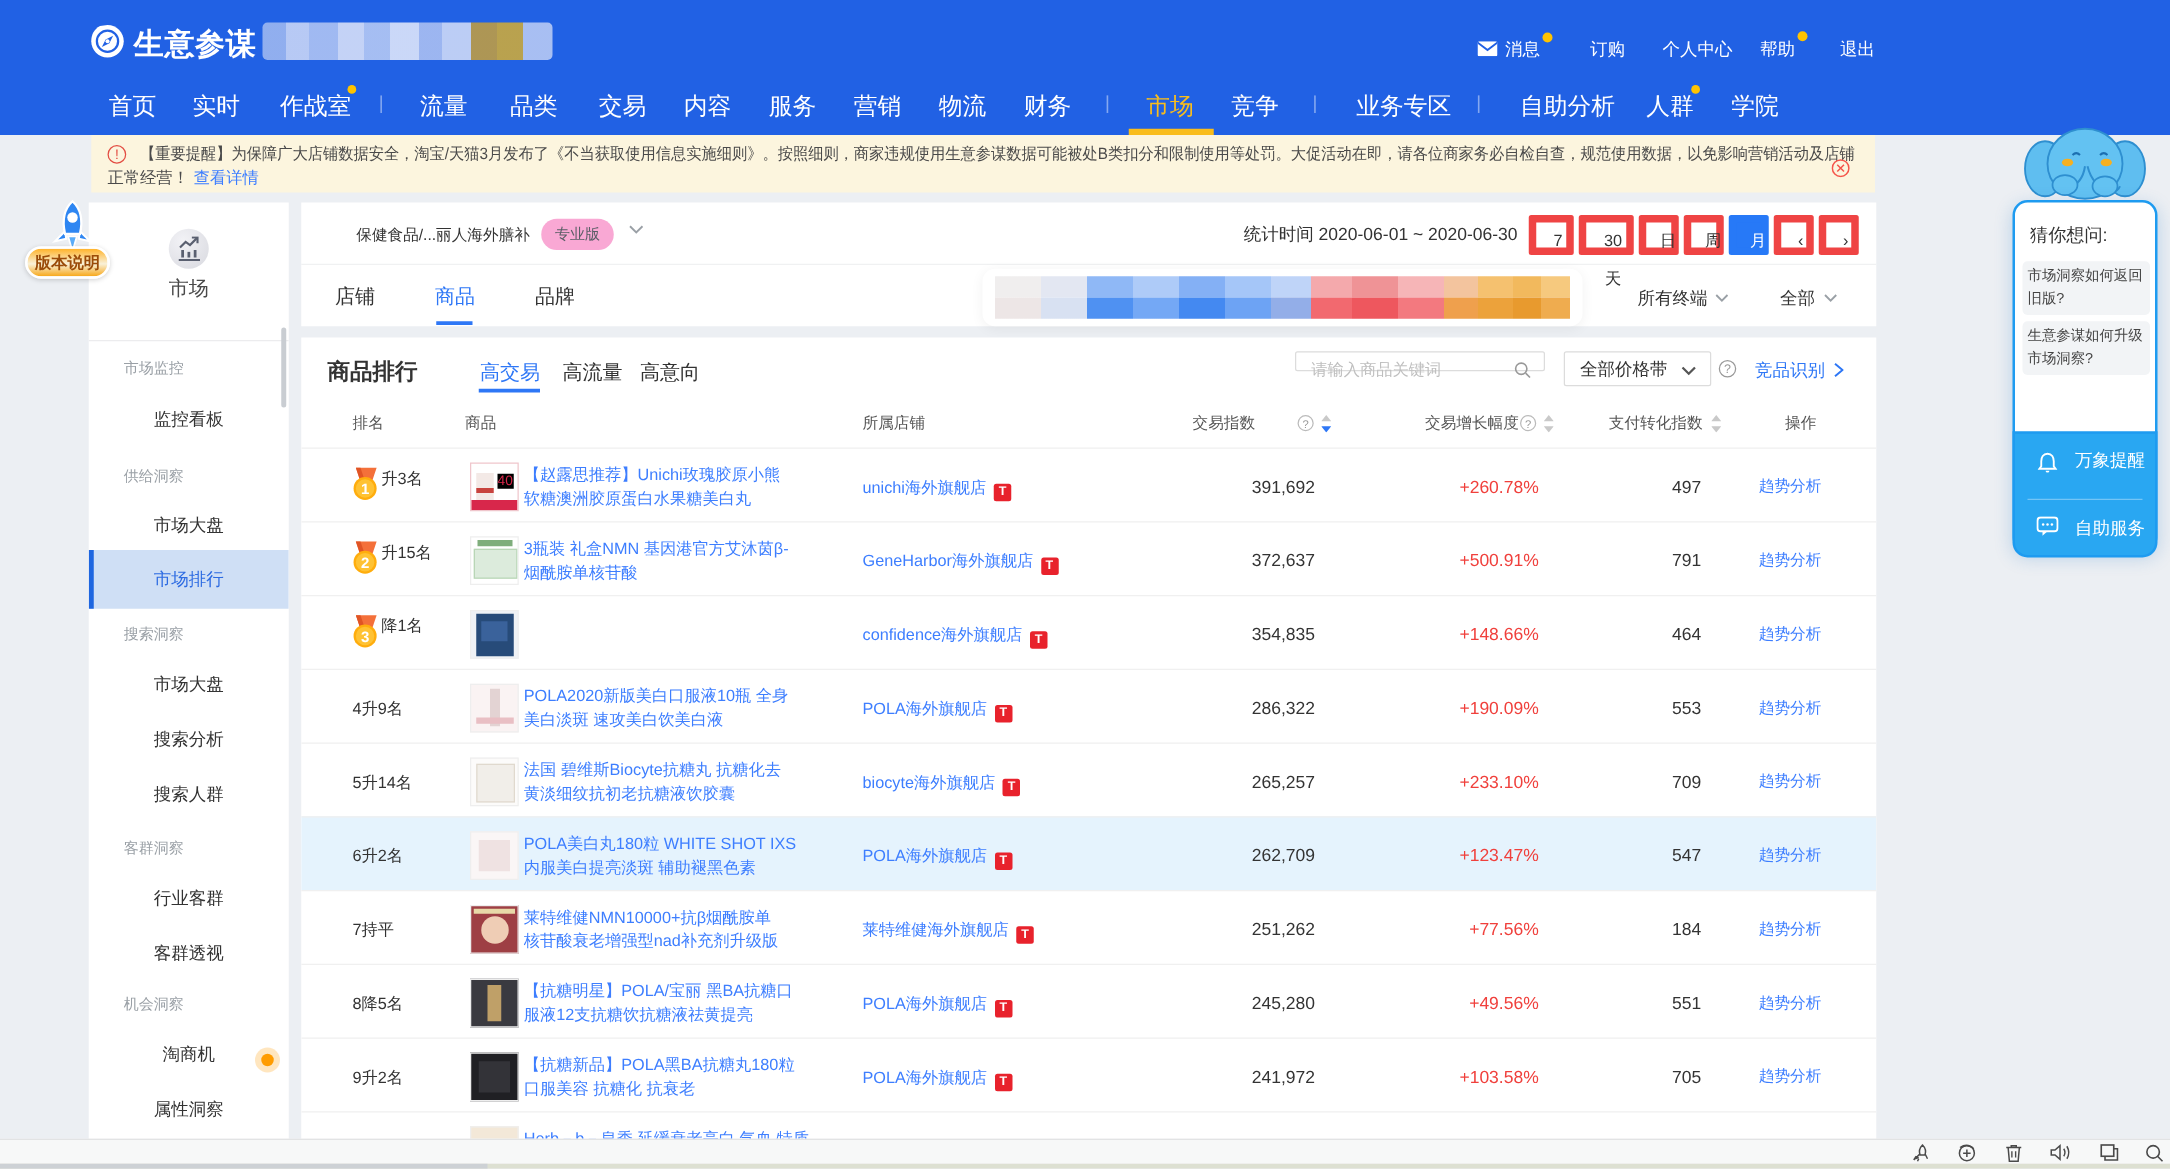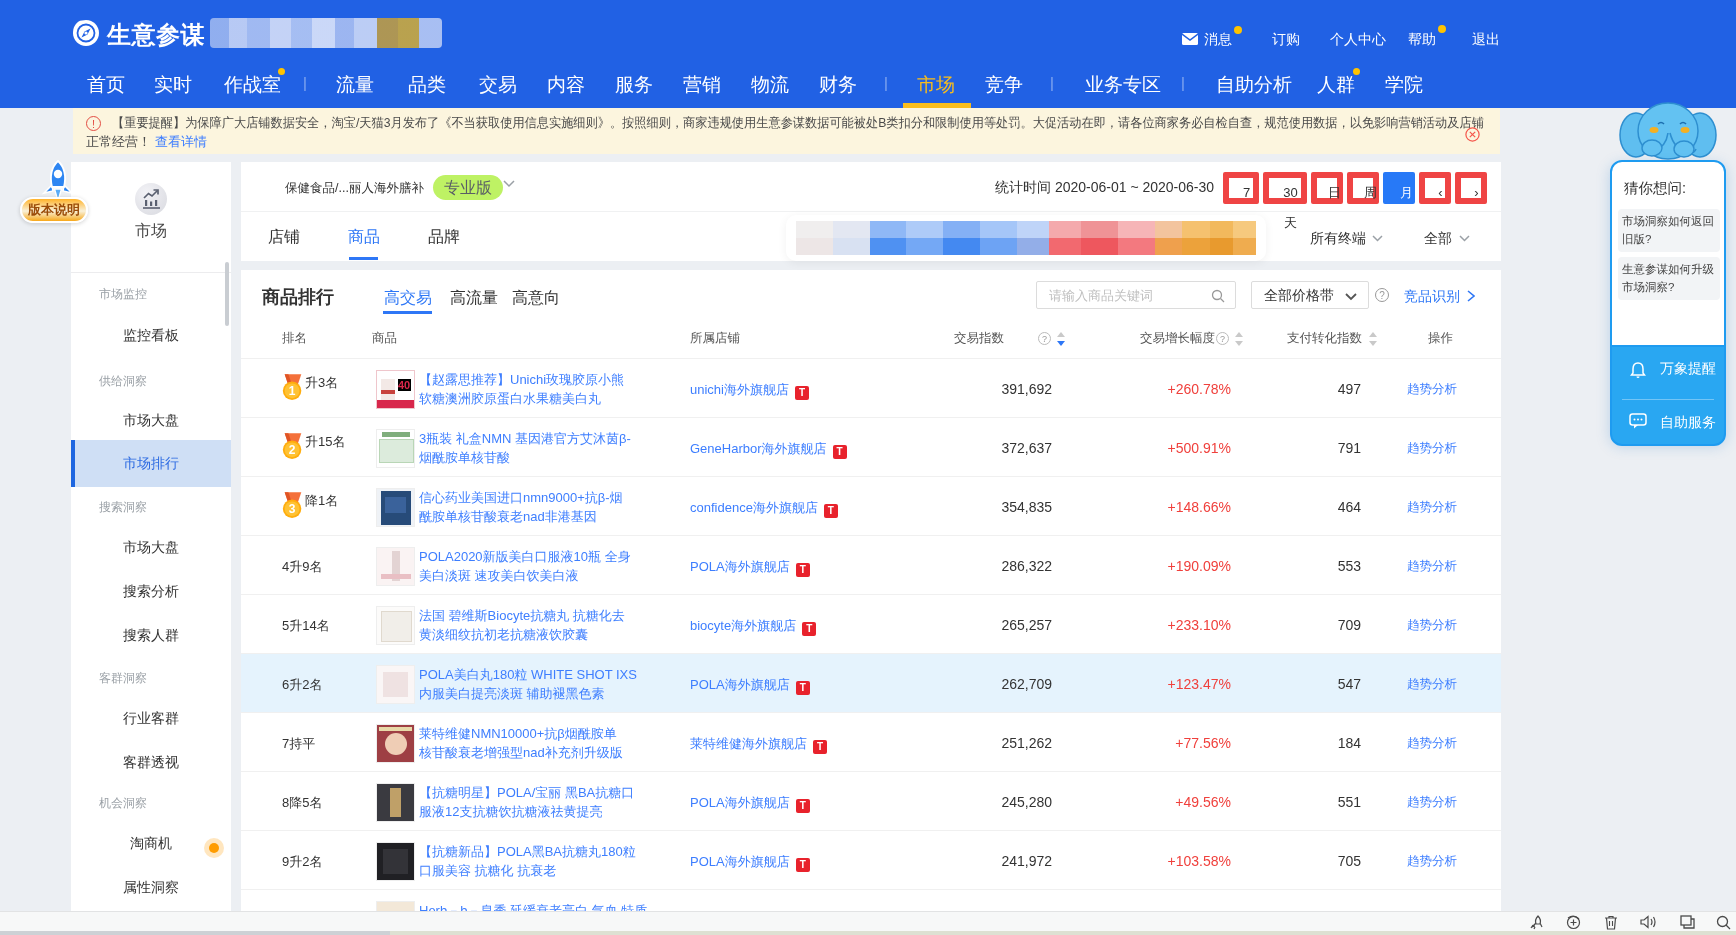--- a/index.html
+++ b/index.html
@@ -35,41 +35,41 @@
 .sec{position:absolute;left:28px;font-size:12px;color:#9aa0a6;}
 .mi{position:absolute;left:0;width:160px;text-align:center;font-size:14px;color:#333;}
 #mi-act{position:absolute;left:0;top:278px;width:160px;height:47px;background:#CFDFF5;}
 #mi-act b{position:absolute;left:0;top:0;width:4px;height:47px;background:#1E66E0;}
 #mi-act span{display:block;text-align:center;line-height:47px;font-size:14px;color:#2D6BE2;font-weight:normal;}
 #sb-scroll{position:absolute;left:154px;top:100px;width:4px;height:64px;border-radius:2px;background:#C9CDD2;}
 #dot-tsj{position:absolute;left:138px;top:681px;width:10px;height:10px;border-radius:50%;background:#FF9C00;box-shadow:0 0 0 5px rgba(255,156,0,.25);}
 
 #card1{position:absolute;left:241px;top:162px;width:1260px;height:99px;background:#fff;}
 #crumb{position:absolute;left:44px;top:18px;font-size:12.5px;color:#333;}
-#pro-pill{position:absolute;left:192px;top:13px;height:25px;padding:0 11px;background:#bef264;border-radius:13px;font-size:16px;color:#5a5e66;line-height:25px;}
+#pro-pill{position:absolute;left:192px;top:13px;height:25px;padding:0 11px;background:#f9a8d4;border-radius:13px;font-size:12px;color:#5a5e66;line-height:25px;}
 #crumb-car{position:absolute;left:262px;top:18px;}
 #stat{position:absolute;left:754px;top:17px;font-size:14px;color:#333;}
 .dbtn{position:absolute;top:10px;height:32px;border:6px solid #ef4444;background:#fff;border-radius:2px;text-align:center;line-height:30px;font-size:13px;color:#333;padding-left:11px;}
 .dbtn.act{background:#2779F7;border-color:#2779F7;color:#fff;}
 #tabs1{position:absolute;left:0;top:62px;width:1260px;height:37px;}
 .t1{position:absolute;top:3px;font-size:16px;color:#333;}
 .t1.act{color:#2E77F6;}
 #t1-under{position:absolute;left:108px;top:95px;width:29px;height:3px;background:#2E77F6;}
 #mosaic{position:absolute;left:545px;top:53px;width:480px;height:46px;background:#fff;border-radius:10px;box-shadow:0 2px 10px rgba(0,0,0,.06);}
 #mosaic .r1{position:absolute;left:10px;top:6px;width:460px;height:17px;background:linear-gradient(90deg,#F0EEEE 0 8%,#E3E7F2 8% 16%,#8FB8F6 16% 24%,#AECBF8 24% 32%,#84B0F5 32% 40%,#A5C6F8 40% 48%,#BFD4F8 48% 55%,#F4A9AC 55% 62%,#EF9396 62% 70%,#F6B5B7 70% 78%,#F3C49E 78% 84%,#F5C16F 84% 90%,#F2B95D 90% 95%,#F6C97E 95% 100%);}
 #mosaic .r2{position:absolute;left:10px;top:23px;width:460px;height:17px;background:linear-gradient(90deg,#EDE6E6 0 8%,#D8E1F2 8% 16%,#4F91F2 16% 24%,#74A8F5 24% 32%,#4489F1 32% 40%,#6DA3F4 40% 48%,#93AEE8 48% 55%,#F2696F 55% 62%,#EE575E 62% 70%,#F3797F 70% 78%,#EFA04D 78% 84%,#ECA23B 84% 90%,#E89A2E 90% 95%,#EFAC4F 95% 100%);}
 #term1{position:absolute;left:1069px;top:68px;font-size:14px;color:#333;}
 #term2{position:absolute;left:1183px;top:68px;font-size:14px;color:#333;}
 
 #card2{position:absolute;left:241px;top:270px;width:1260px;height:641px;background:#fff;overflow:hidden;}
 #tb-title{position:absolute;left:21px;top:15px;font-size:18px;font-weight:bold;color:#333;}
 .t2{position:absolute;top:18px;font-size:16px;color:#333;}
 .t2.act{color:#2E77F6;}
 #t2-under{position:absolute;left:142px;top:41px;width:49px;height:3px;background:#2E77F6;}
-#search{position:absolute;left:795px;top:11px;width:200px;height:28px;border:1px solid #DCDCDC;border-radius:2px;text-align:right;}
+#search{position:absolute;left:795px;top:11px;width:200px;height:16px;border:1px solid #DCDCDC;border-radius:2px;text-align:right;}
 #search span{position:absolute;left:12px;top:5px;font-size:13px;color:#BFBFBF;}
 #sel{position:absolute;left:1010px;top:11px;width:118px;height:28px;border:1px solid #DCDCDC;border-radius:2px;font-size:14px;color:#333;line-height:26px;padding-left:12px;}
 #qm{position:absolute;left:1134px;top:18px;width:14px;height:14px;border:1px solid #999;border-radius:50%;color:#999;font-size:10px;text-align:center;line-height:13px;}
 #jp{position:absolute;left:1163px;top:18px;font-size:14px;color:#2E77F6;}
 
 #thead{position:absolute;left:0;top:60px;width:1260px;height:28px;font-size:12.5px;color:#555;}
 #thead div{position:absolute;top:0;}
 .qmk{width:13px;height:13px;border:1px solid #BBB;border-radius:50%;color:#999;font-size:9px;text-align:center;line-height:12px;top:2px !important;}
 .trow{position:absolute;left:0;width:1260px;height:59px;border-top:1px solid #F0F0F0;}
 .trow.hl{background:#E5F3FD;}
@@ -99,21 +99,21 @@
 .bic{position:absolute;top:3px;color:#4a4a4a;font-size:13px;}
 </style>
 
 <style>
 .thumb{overflow:hidden;}
 .thumb::after{content:"";position:absolute;inset:0;}
 .tA{background:#fff;}
 .tA{border-color:#EFC6CC;}
 .tA::before{content:"";position:absolute;left:4px;top:5px;width:14px;height:26px;background:linear-gradient(180deg,#FFF 0 10%,#F3E9E6 10% 55%,#C8433E 55% 70%,#F3E9E6 70%);border-radius:2px;}
 .tA::after{content:"";position:absolute;left:0;top:29px;width:37px;height:8px;background:#D8274B;}
-.tA i{position:absolute;left:21px;top:8px;width:13px;height:12px;background:#000000;color:#D8274B;font-style:normal;font-size:11px;font-weight:bold;line-height:12px;}
+.tA i{position:absolute;left:21px;top:8px;width:13px;height:12px;background:#000000;color:#D8274B;font-style:normal;font-size:11px;font-weight:normal;line-height:12px;}
 .tB{background:#fff;}
 .tB::before{content:"";position:absolute;left:2px;top:9px;width:33px;height:22px;background:#DCEBDC;border:1px solid #B9D6B6;}
 .tB::after{content:"";position:absolute;left:5px;top:2px;width:28px;height:5px;background:#7FAE7C;}
 .tC{background:#EFF2F6;}
 .tC::before{content:"";position:absolute;left:4px;top:2px;width:30px;height:34px;background:#274B79;}
 .tC::after{content:"";position:absolute;left:8px;top:8px;width:21px;height:16px;background:#3A629B;}
 .tD{background:#FAF3F3;}
 .tD::before{content:"";position:absolute;left:15px;top:3px;width:8px;height:30px;background:#E3D3D3;}
 .tD::after{content:"";position:absolute;left:4px;top:26px;width:30px;height:5px;background:#E9BFC4;}
 .tE{background:#FCFBFA;}
@@ -353,21 +353,20 @@
 <div class="trow" style="top:206px;">
 <svg class="medal" viewBox="0 0 26 30">
 <path d="M4 0 L22 0 L18 12 L8 12 Z" fill="#F4703A"></path>
 <path d="M4 0 L8 0 L12 12 L8 12 Z" fill="#E05425"></path>
 <circle cx="12" cy="18" r="10" fill="#FFAD0D"></circle>
 <circle cx="12" cy="18" r="8" fill="#FFC233"></circle>
 <text x="12" y="23" font-size="13" font-weight="bold" fill="#fff" text-anchor="middle" font-family="Liberation Sans">3</text>
 </svg>
 <div class="rkm" style="left:64px;">降1名</div>
 <div class="thumb tC"></div>
-<div class="ptt">信心药业美国进口nmn9000+抗β-烟<br>酰胺单核苷酸衰老nad非港基因</div>
 <div class="shop">confidence海外旗舰店<span class="tmb">T</span></div>
 <div class="idx">354,835</div>
 <div class="grw">+148.66%</div>
 <div class="cvt">464</div>
 <div class="opl">趋势分析</div>
 </div>
 <div class="trow" style="top:265px;">
 <div class="rk">4升9名</div>
 <div class="thumb tD"></div>
 <div class="ptt">POLA2020新版美白口服液10瓶 全身<br>美白淡斑 速攻美白饮美白液</div>

